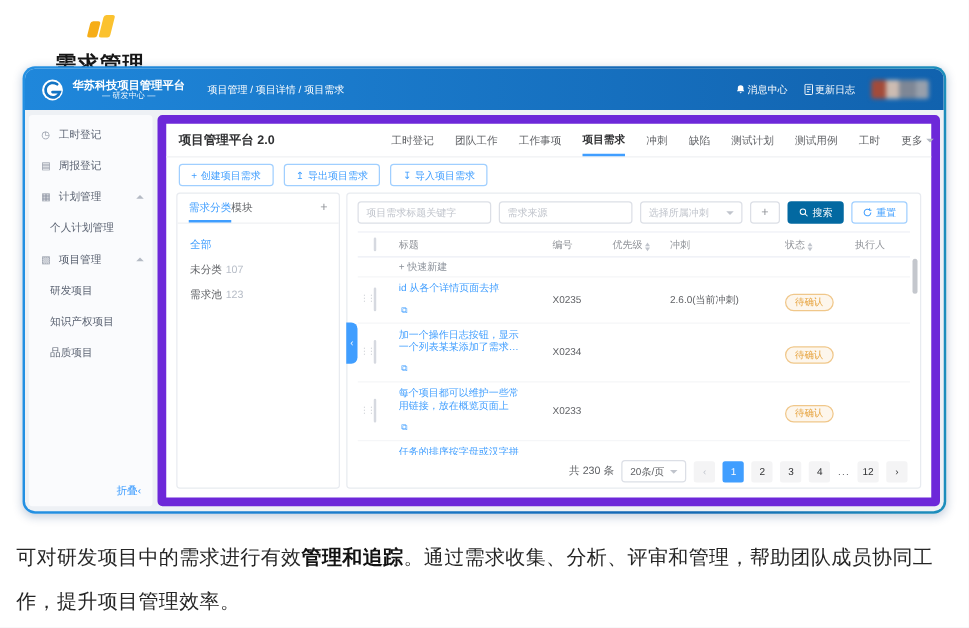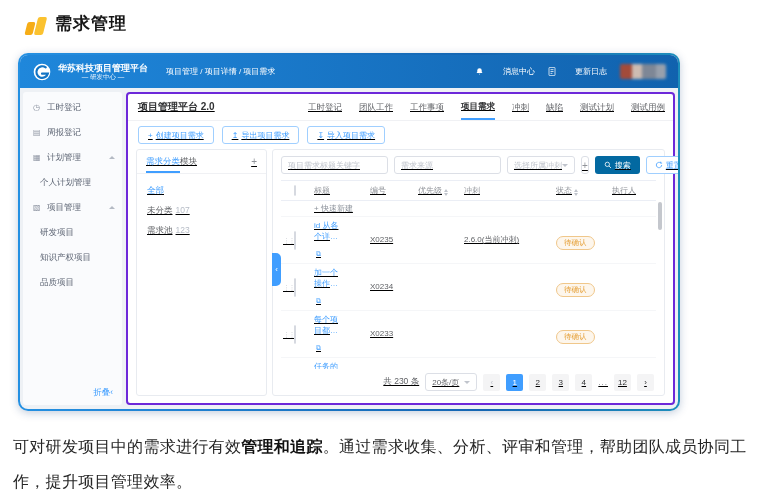--- a/index.html
+++ b/index.html
@@ -3,61 +3,61 @@
 <meta charset="utf-8">
 <style>
   * { box-sizing: border-box; margin: 0; padding: 0; }
   html,body { width:775px; height:502px; }
   body {
     font-family:"Liberation Sans","DejaVu Sans",sans-serif;
     background:#ffffff; position:relative; overflow:hidden;
     -webkit-font-smoothing:antialiased;
   }
   
-  .heading { position:absolute; top:12px; left:26px; display:flex; gap:10px; }
+  .heading { position:absolute; top:12px; left:44px; display:flex; align-items:center; gap:10px;flex-direction:column; }
   .leafs { display:flex; align-items:flex-end; gap:2px; }
   .leaf1 { width:8px; height:13px; background:#f6ad17; transform:skewX(-14deg); border-radius:2px; }
   .leaf2 { width:9px; height:18px; background:#fbc22f; transform:skewX(-14deg); border-radius:2px; }
   .heading h1 { font-size:17px; font-weight:bold; color:#161616; letter-spacing:1px; }
 
   
-  .frame { position:absolute; top:53px; left:18px; width:662px; height:358px;
+  .frame { position:absolute; top:53px; left:18px; width:739px; height:358px;
     border-radius:10px; padding:2px; background:linear-gradient(90deg,#2490e2,#1365b2 70%,#1d8ebc);
     box-shadow:0 2px 8px rgba(20,60,120,.25); }
   .frame-inner { width:100%; height:100%; border-radius:8px; overflow:hidden;
     display:flex; flex-direction:column; background:#eef1f5; }
 
   
   .topbar { height:33px; flex:none; background:linear-gradient(90deg,#1f87db,#1162ae);
     display:flex; align-items:center; padding:0 12px; color:#fff; }
   .logo { width:20px; height:20px; flex:none; }
   .brand { margin-left:6px; text-align:center; line-height:1.15; }
   .brand-title { font-size:9px; font-weight:bold; white-space:nowrap; }
   .brand-sub { font-size:6.5px; opacity:.9; }
   .crumbs { margin-left:18px; font-size:8px; white-space:nowrap; }
   .top-right { margin-left:auto; display:flex; align-items:center; gap:13px; font-size:8px; }
-  .top-link { display:flex; align-items:center; gap:19px; white-space:nowrap; }
+  .top-link { display:flex; align-items:center; gap:1px; white-space:nowrap; }
   .avatar-blur { width:46px; height:15px; border-radius:2px;
     background:linear-gradient(90deg,#a34b3a 0 26%,#cdbcb2 26% 48%,#7e8796 48% 78%,#98a0ac 78%);
     filter:blur(1.6px); }
 
   
   .appbody { flex:1; display:flex; padding:4px 3px; gap:4px; min-height:0; }
   .sidebar { width:99px; flex:none; background:#fafbfd; border-radius:3px; position:relative; padding-top:3px; }
   .side-item { height:25px; display:flex; align-items:center; gap:5px; padding:0 7px 0 10px;
     font-size:8.5px; color:#5b6372; white-space:nowrap; }
   .side-item.sub { padding-left:17px; }
   .side-ic { font-size:8px; color:#8a919f; width:9px; flex:none; }
   .caret-up { margin-left:auto; width:0; height:0; border-left:3px solid transparent;
     border-right:3px solid transparent; border-bottom:3px solid #b4bac4; }
   .collapse-link { position:absolute; bottom:6px; right:9px; color:#409eff; font-size:8.5px; }
 
   
-  .card { flex:1; background:#fff; border:2px solid #6d28d9; border-radius:4px;
-    display:flex; flex-direction:column; min-width:0;text-decoration:underline; }
+  .card { flex:1; background:#fff; border:7px solid #6d28d9; border-radius:4px;
+    display:flex; flex-direction:column; min-width:0; }
   .tabsrow { height:27px; flex:none; display:flex; align-items:center; padding:0 10px;
     border-bottom:1px solid #f0f1f4; }
   .proj-title { font-size:10px; font-weight:bold; color:#303133; width:170px; flex:none; white-space:nowrap; }
   .tab { font-size:8.5px; color:#606266; margin-right:17px; height:26px; line-height:26px;
     white-space:nowrap; display:flex; align-items:center; gap:3px; }
   .tab.active { color:#303133; font-weight:bold; border-bottom:2px solid #409eff; }
   .tab .dd { width:0;height:0;border-left:3px solid transparent;border-right:3px solid transparent;
     border-top:3px solid #b4bac4; }
 
   .toolbar { flex:none; padding:5px 10px; display:flex; gap:8px; }

